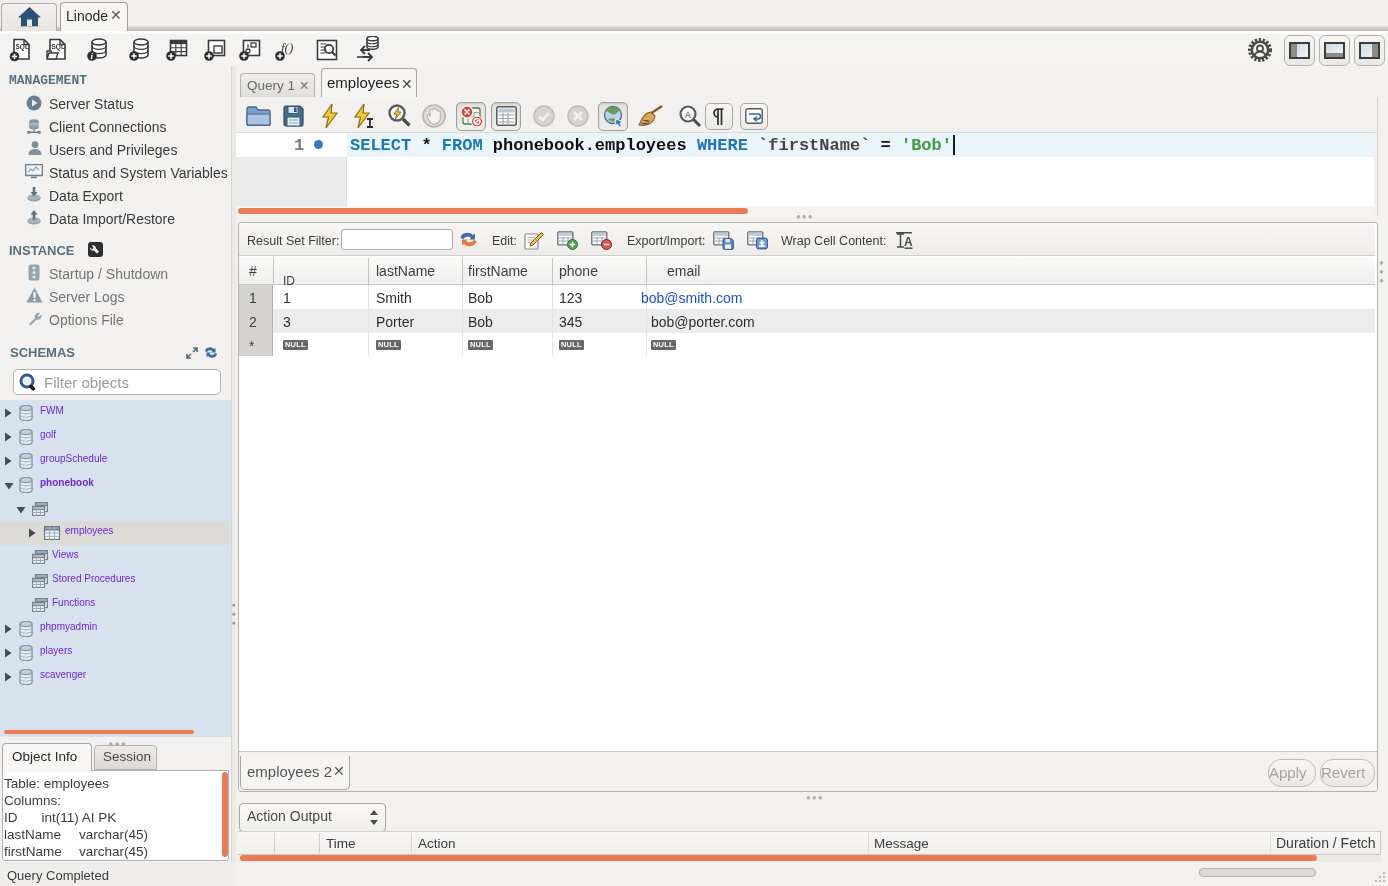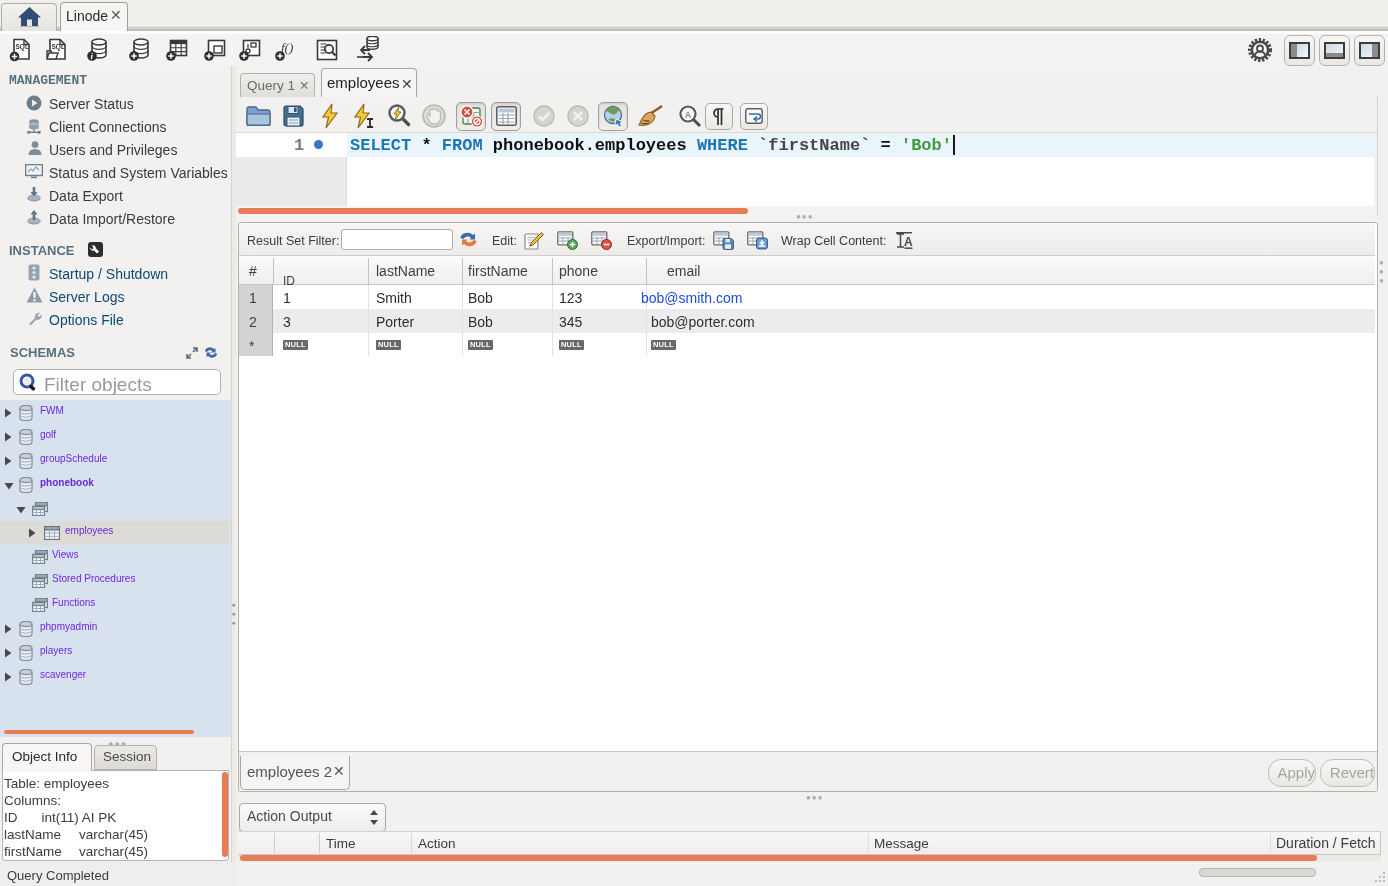--- a/index.html
+++ b/index.html
@@ -11,36 +11,36 @@
      background:linear-gradient(#e3e1de,#b9b6b3); }
   .tabwhite { left:0; top:31px; width:1388px; height:3px; background:#fdfdfc; }
   .hometab { left:1px; top:3px; width:56px; height:28px; background:linear-gradient(#f3f2f0,#e6e4e1);
      border:1px solid #b0adaa; border-bottom:none; border-radius:4px 4px 0 0; }
   .linodetab { left:60px; top:2px; width:68px; height:29px; background:#f6f5f3;
      border:1px solid #a39f9c; border-bottom:none; border-radius:4px 4px 0 0; }
   .toolbar { left:0; top:34px; width:1388px; height:32px; background:#f4f3f1; }
   .sidebar { left:0; top:66px; width:231px; height:796px; background:#f2f1ef; }
   .sechdr { font-weight:bold; font-size:13px; color:#56707f; }
   .sideitem { font-size:14px; color:#3a3a3a; white-space:nowrap; }
-  .sideitem.dis { color:#0c4a6e; }
+  .sideitem.dis { color:#737373; }
   .tree { left:0; top:400px; width:231px; height:330px; background:#d8e2ef; }
   .treerow { position:absolute; left:0; width:231px; height:24px; font-size:10px; color:#6d28d9; }
   .maindiv { left:231px; top:66px; width:5px; height:796px; background:#eceae7; border-left:1px solid #d8d6d3; }
   .main { left:236px; top:66px; width:1152px; height:796px; background:#f2f1ef; }
   .qtab-act { position:absolute; background:#f6f5f3; border:1px solid #a8a5a2; border-bottom:none; border-radius:4px 4px 0 0; }
   .qtab-in  { position:absolute; background:linear-gradient(#efeeec,#e0deda); border:1px solid #b4b1ae; border-bottom:none; border-radius:4px 4px 0 0; }
   .editor { left:236px; top:133px; width:1138px; height:73px; background:#ffffff; }
   .gutter { left:236px; top:133px; width:111px; height:73px; background:#eaeaea; border-right:1px solid #dcdcdc;}
   .codeline { font-family:"Liberation Mono", monospace; font-size:17px; font-weight:bold; white-space:pre; }
   .kw { color:#1d77b5; }
   .str { color:#3f9b3f; }
   .rpanel { left:238px; top:222px; width:1140px; height:570px; background:#ffffff; border:1px solid #b3b1ae; border-radius:3px; }
   .gridhdr { background:linear-gradient(#fafaf9,#efefed); border-bottom:1px solid #c6c6c4; }
   .null { display:inline-block; background:#686868; color:#fff; font-size:7.5px; font-weight:bold; padding:1px 2px; border-radius:1px; letter-spacing:0.2px; line-height:8px;}
-  .btn { position:absolute; background:linear-gradient(#f8f7f5,#e9e8e5); border:1px solid #bfbdba; border-radius:13px; color:#a6a4a1; font-size:14px; text-align:right; }
+  .btn { position:absolute; background:linear-gradient(#f8f7f5,#e9e8e5); border:1px solid #bfbdba; border-radius:13px; color:#a6a4a1; font-size:14px; text-align:left; }
   .obar { background:#e87c57; border-radius:3px; }
 </style>
 </head>
 <body>
 
 <div class="abs tabbar"></div>
 <div class="abs tabshadow"></div>
 <div class="abs tabwhite"></div>
 <div class="abs hometab"></div>
 <div class="abs linodetab"></div>
@@ -251,21 +251,21 @@
 <svg class="abs" style="left:204px;top:346px" width="14" height="13" viewBox="0 0 14 13">
       <path d="M1 5 a5 4 0 0 1 9-2 l1.5-1 v4.5 h-4.5 l1.5-1.2 a3 2.5 0 0 0-5.5 1 Z" fill="#3c6ca8"></path>
       <path d="M13 8 a5 4 0 0 1-9 2 l-1.5 1 v-4.5 h4.5 l-1.5 1.2 a3 2.5 0 0 0 5.5-1 Z" fill="#3c6ca8"></path>
     </svg>
 <div class="abs" style="left:13px;top:369px;width:208px;height:26px;background:#fff;border:1px solid #b4b1ae;border-radius:5px;"></div>
 <svg class="abs" style="left:19px;top:373px" width="19" height="19" viewBox="0 0 19 19">
       <circle cx="8" cy="8" r="6" fill="none" stroke="#3855a0" stroke-width="3"></circle>
       <circle cx="8" cy="8" r="3.2" fill="#e8ecf4"></circle>
       <rect x="12.2" y="11.2" width="6.5" height="3.6" rx="1.4" transform="rotate(45 12.2 11.2)" fill="#1a1a1a"></rect>
     </svg>
-<div class="abs" style="left:44px;top:374px;font-size:19px;color:#9a9a9a;">Filter objects</div>
+<div class="abs" style="left:44px;top:374px;font-size:15px;color:#9a9a9a;">Filter objects</div>
 
 <div class="abs tree"></div>
 <div id="treebody">
 <svg class="abs" style="left:4px;top:408px" width="8" height="10" viewBox="0 0 8 10">
         <path d="M1 0.5 L7.5 5 L1 9.5 Z" fill="#4a4a4a"></path>
       </svg>
 <svg class="abs" style="left:19px;top:405px" width="14" height="16" viewBox="0 0 14 16">
         <path d="M1 3 v10 a6 2.6 0 0 0 12 0 V3" fill="#e9edf2" stroke="#8493a1" stroke-width="1.3"></path>
         <ellipse cx="7" cy="3" rx="6" ry="2.6" fill="#c7d0d9" stroke="#8493a1" stroke-width="1.3"></ellipse>
         <path d="M1 6.3 a6 2.6 0 0 0 12 0 M1 9.6 a6 2.6 0 0 0 12 0" fill="none" stroke="#aab4bd" stroke-width="1.1"></path>

